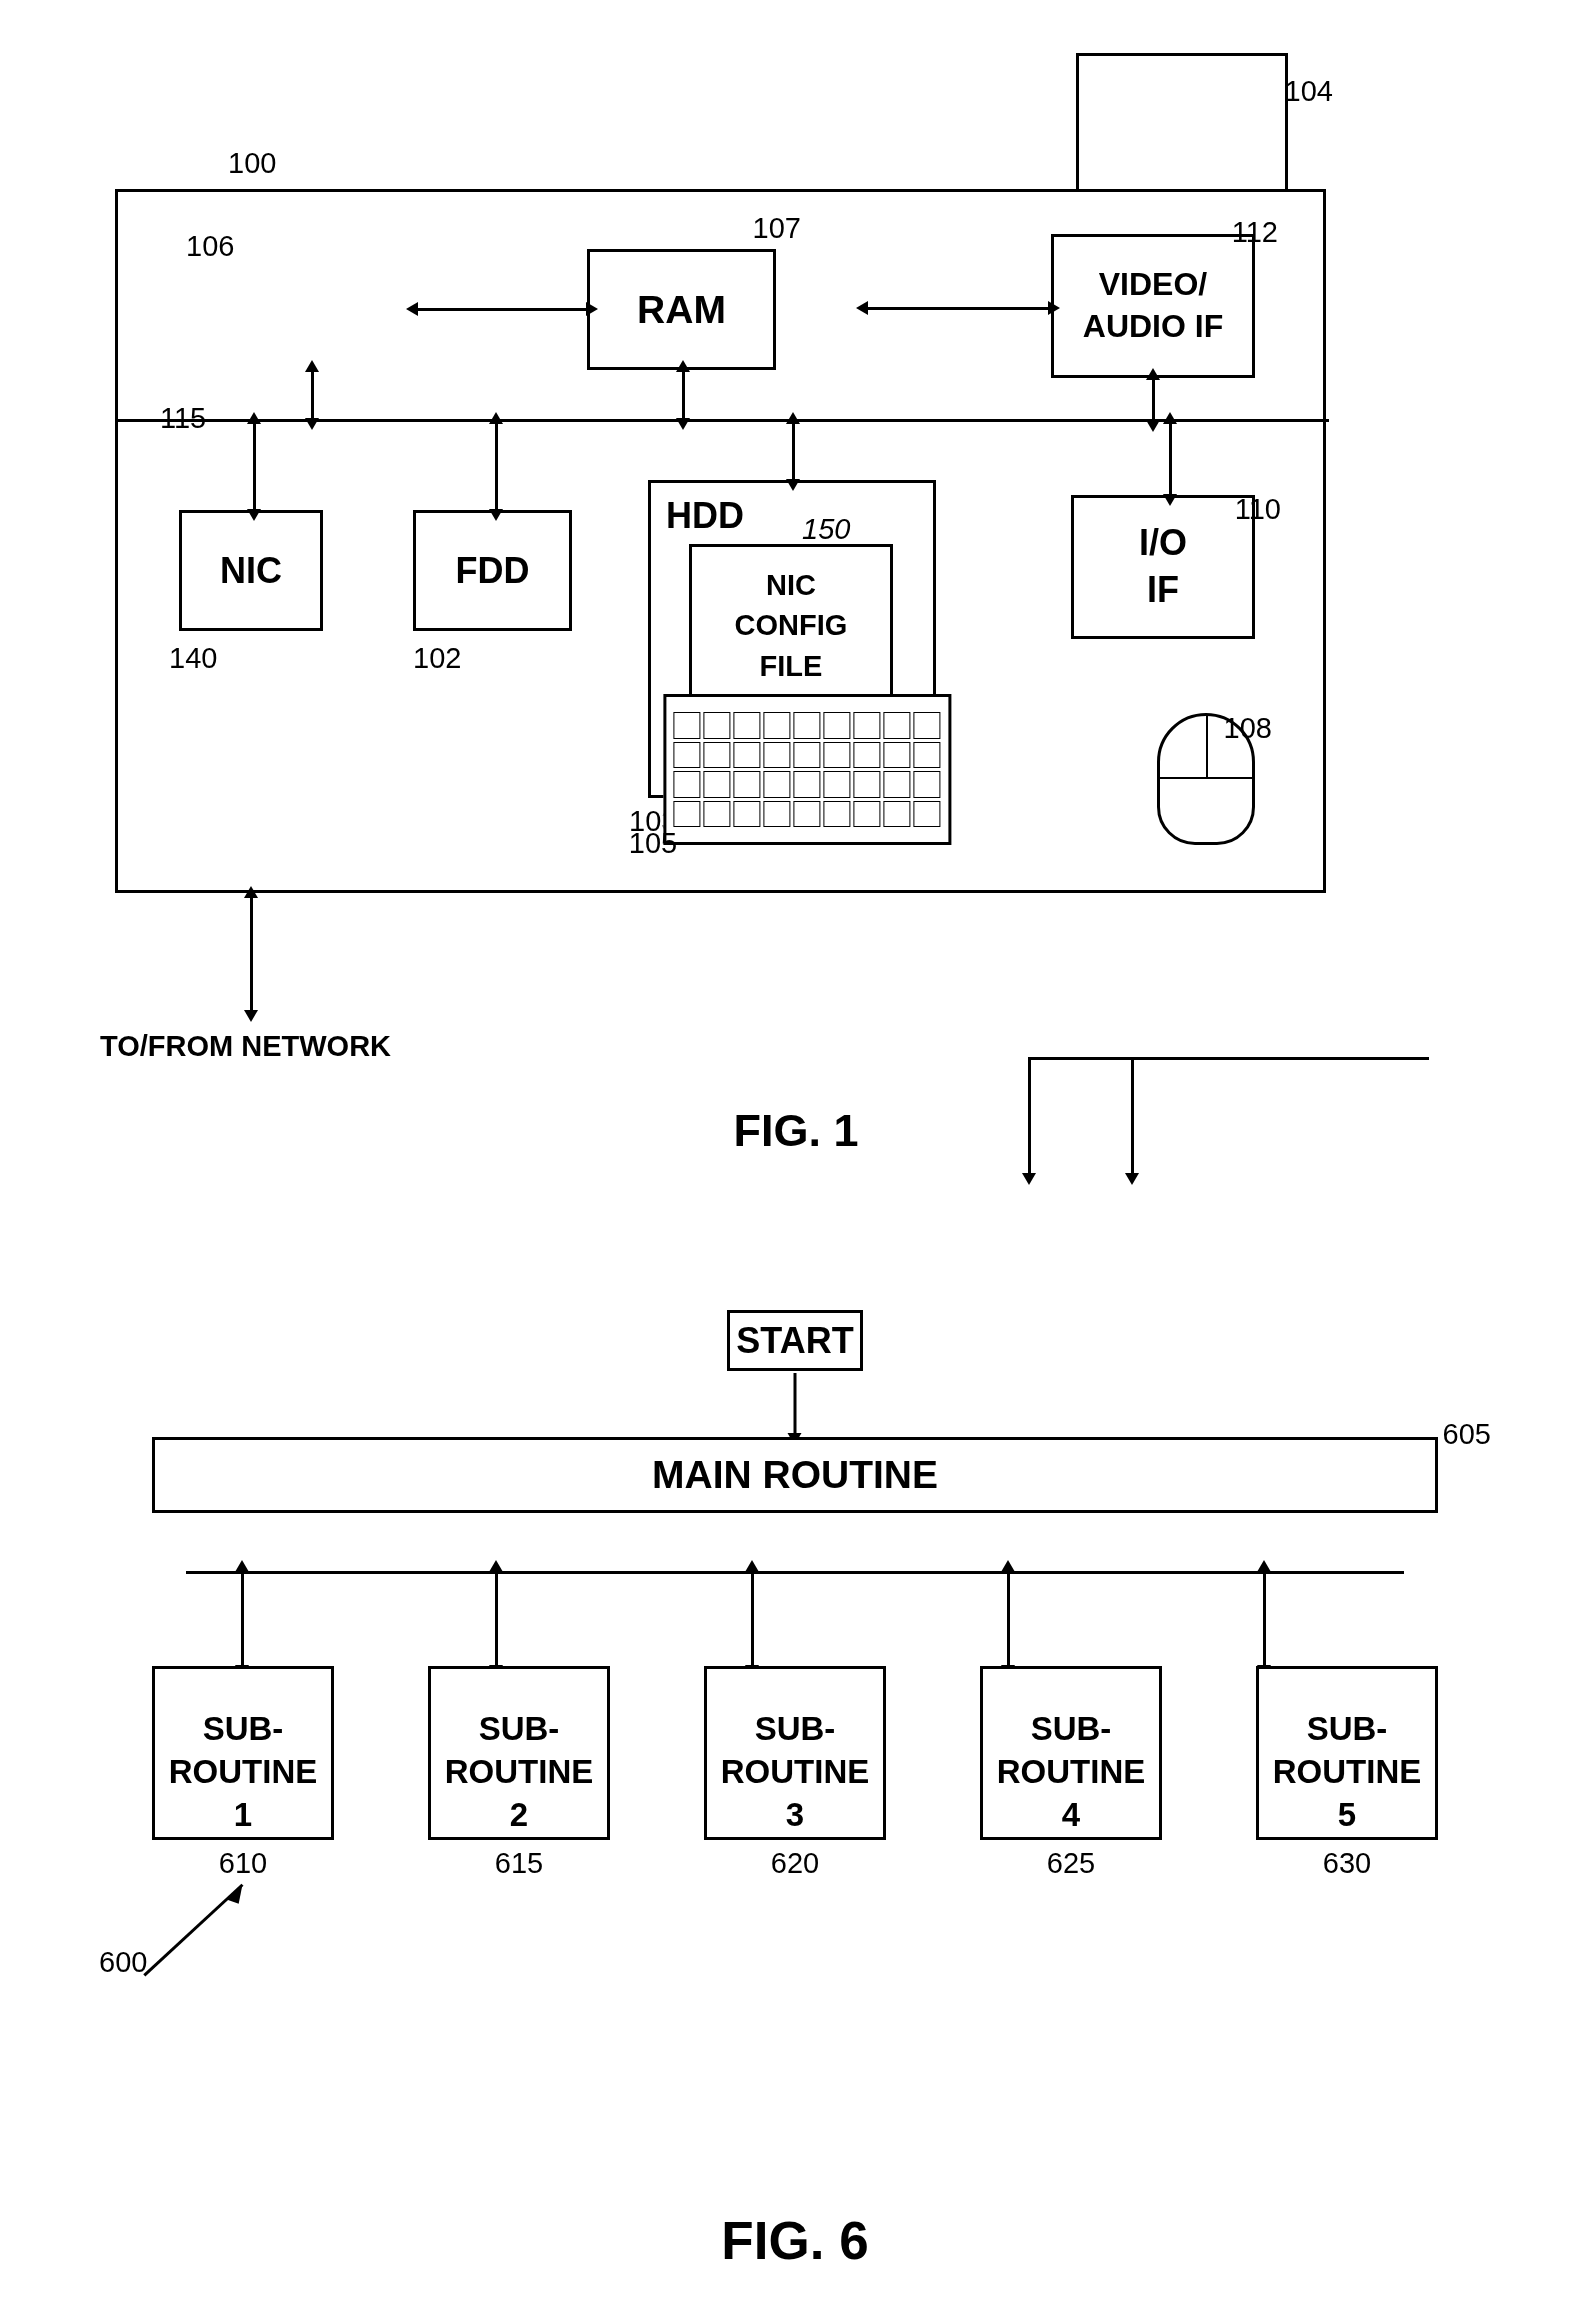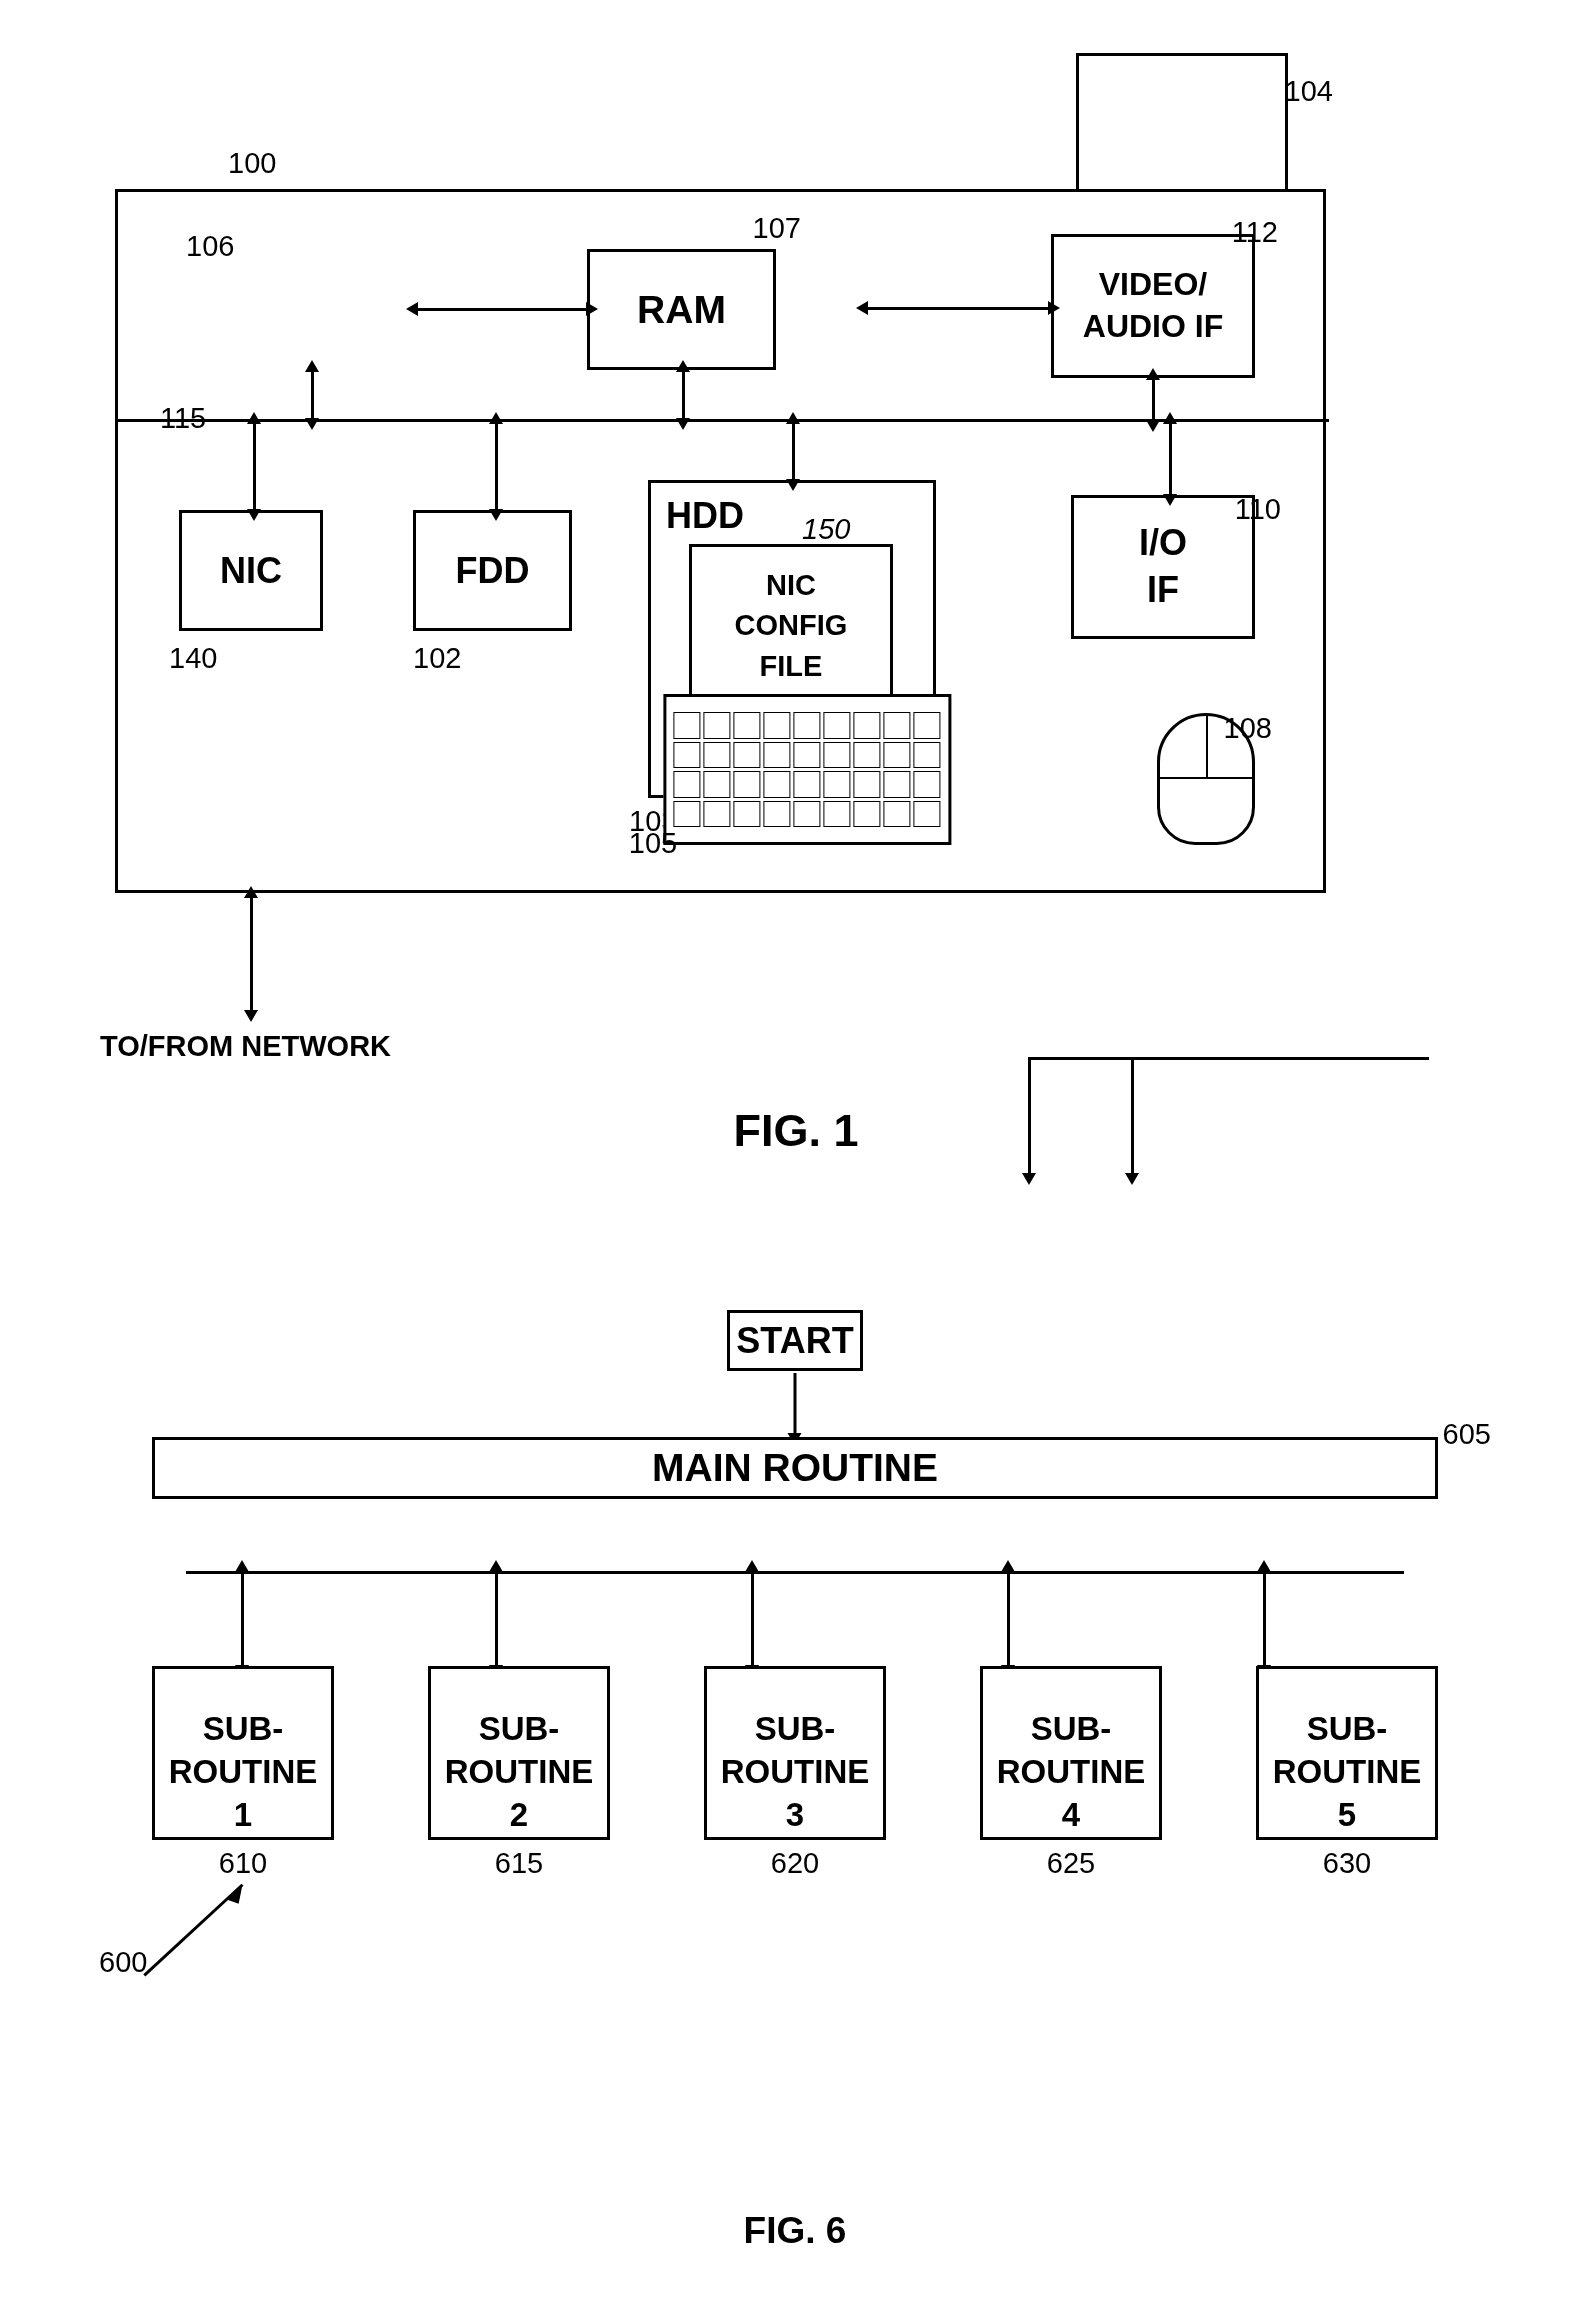--- a/index.html
+++ b/index.html
@@ -703,21 +703,21 @@
 
     
     .fig6-section {
       position: absolute;
       top: 1272px;
       left: 38px;
       width: 1514px;
     }
 
     .fig6-label {
-      font-size: 37px;
+      font-size: 53px;
       font-weight: bold;
       text-align: center;
       margin-top: 30px;
     }
 
     .fig6-diagram {
       position: relative;
       width: 1438px;
       height: 908px;
       margin: 0 auto;
@@ -759,21 +759,21 @@
       border-right: 7.6px solid transparent;
       border-top: 12px solid #000;
     }
 
     
     .main-box {
       position: absolute;
       top: 165px;
       left: 76px;
       right: 76px;
-      height: 62px;
+      height: 76px;
       border: 3px solid #000;
       background: #fff;
       display: flex;
       align-items: center;
       justify-content: center;
       font-size: 39px;
       font-weight: bold;
     }
     .main-label {
       position: absolute;

